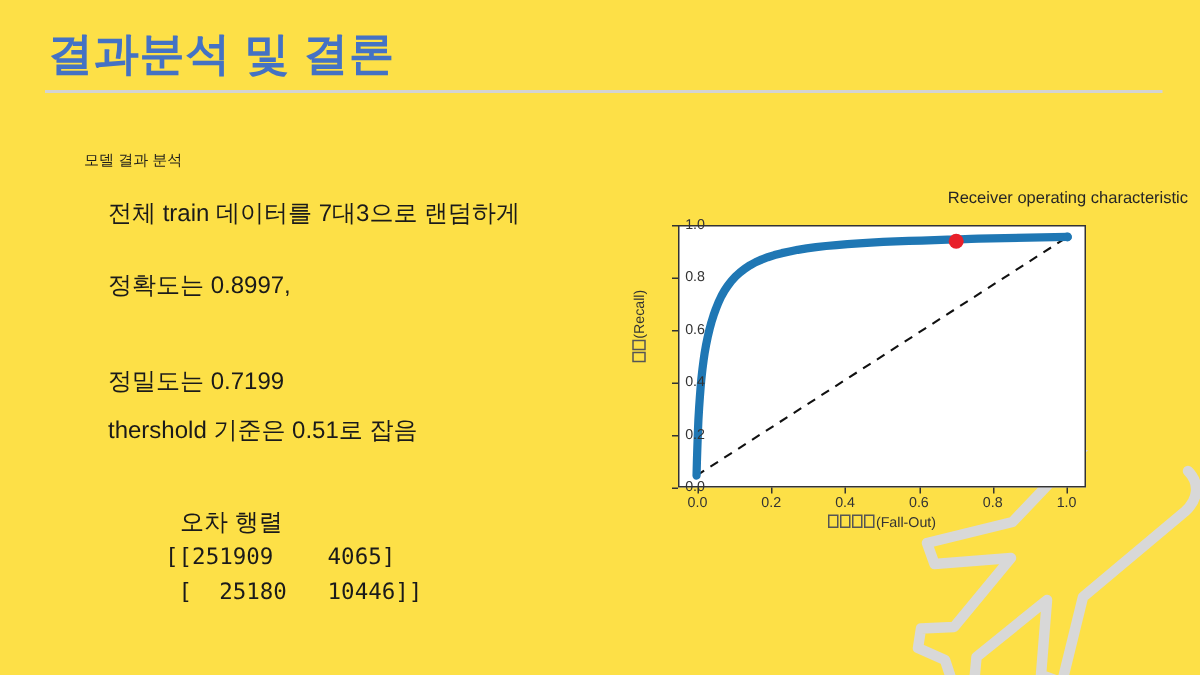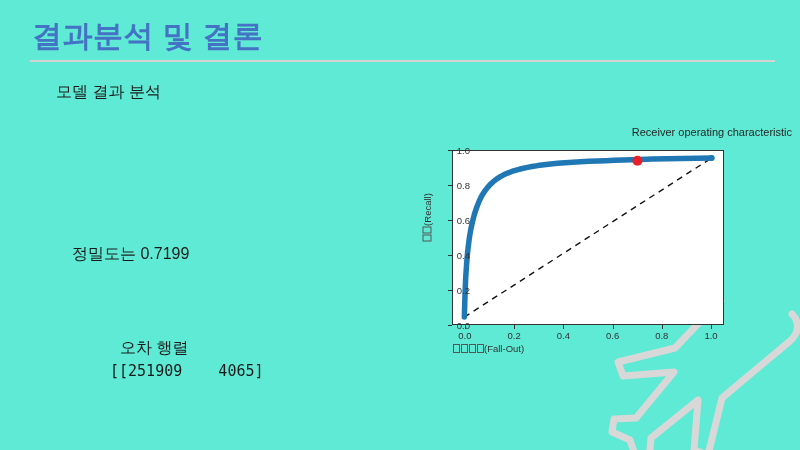--- a/index.html
+++ b/index.html
@@ -4,21 +4,21 @@
 <style>
   html, body {
     margin: 0;
     padding: 0;
     background: #ffffff;
   }
   #slide {
     position: relative;
     width: 800px;
     height: 450px;
-    background: #5eead4;
+    background: #fde047;
     overflow: hidden;
     font-family: "Liberation Sans", sans-serif;
     color: #000000;
   }
 
   
   #slide-title {
     position: absolute;
     left: 32px;
     top: 16px;
@@ -34,22 +34,22 @@
     top: 60px;
     width: 745px;
     height: 2px;
     background: #d3d3d3;
   }
 
   
   #subtitle {
     position: absolute;
     left: 56px;
-    top: 82px;
-    font-size: 16px;
+    top: 100px;
+    font-size: 10px;
     color: #1a1a1a;
     white-space: nowrap;
   }
   .body-line {
     position: absolute;
     font-size: 16px;
     color: #1a1a1a;
     white-space: nowrap;
   }
   #line-split   { left: 72px; top: 132px; }
@@ -157,21 +157,21 @@
     top: 201px;
     width: 1px;
     height: 4px;
     background: #333333;
   }
   #xaxis-label {
     position: absolute;
     left: 44px;
     top: 219px;
     width: 272px;
-    text-align: left;
+    text-align: center;
     font-size: 9.5px;
     color: #333333;
     white-space: nowrap;
   }
   #yaxis-label {
     position: absolute;
     left: -46px;
     top: 88px;
     width: 130px;
     text-align: center;
@@ -193,24 +193,28 @@
 </head>
 <body>
 
 <div id="slide">
 
   <div id="slide-title">결과분석 및 결론</div>
   <div id="title-divider"></div>
 
   <div id="subtitle">모델 결과 분석</div>
 
+  <div class="body-line" id="line-split">전체 train 데이터를 7대3으로 랜덤하게</div>
+  <div class="body-line" id="line-acc">정확도는 0.8997,</div>
   <div class="body-line" id="line-prec">정밀도는 0.7199</div>
+  <div class="body-line" id="line-thresh">thershold 기준은 0.51로 잡음</div>
 
   <div id="cm-title">오차 행렬</div>
   <div class="cm-row" id="cm-row-0">[[251909    4065]</div>
+  <div class="cm-row" id="cm-row-1"> [  25180   10446]]</div>
 
   <svg id="watermark" viewBox="0 0 250 160">
     <g fill="none" stroke="#d8d8d8" stroke-width="7" stroke-linejoin="round" stroke-linecap="round">
       <path d="M236 14 C244 22 243 33 234 41 L166 98 L152 155 L138 150 L142 100
                L95 138 L93 160 L80 158 L74 140 L56 132 L58 119 L80 118 L118 72
                L67 76 L62 62 L119 48 L176 -12 C184 -20 196 -20 203 -12"></path>
     </g>
   </svg>
 
   <div id="chart">

